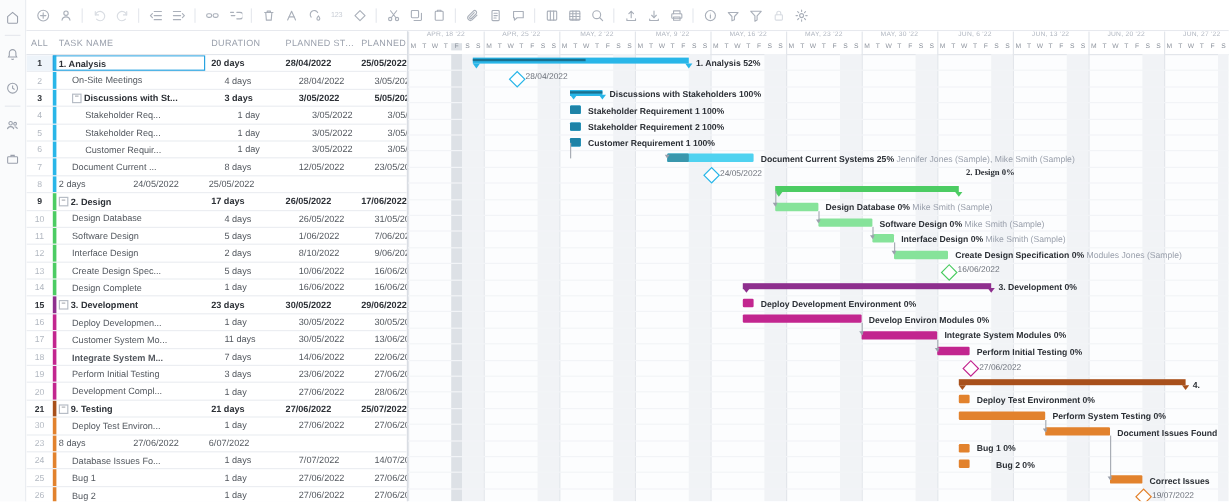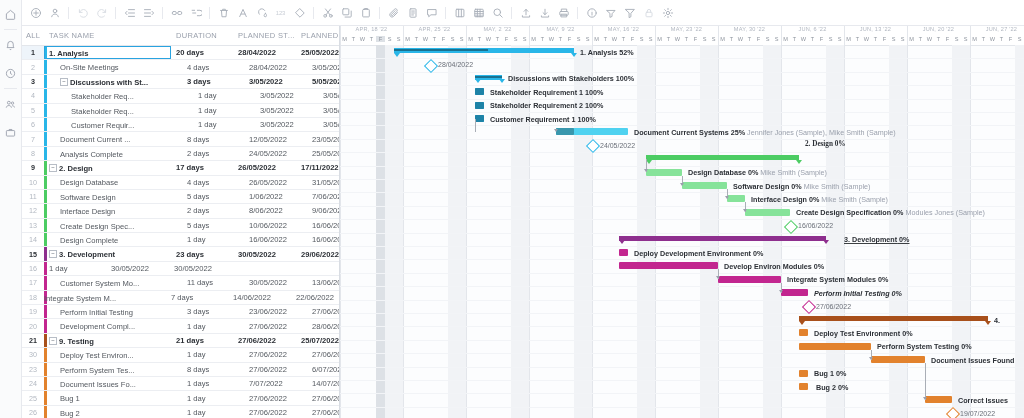--- a/index.html
+++ b/index.html
@@ -392,32 +392,31 @@
               <div class="barflag" style="background: rgb(41, 182, 232);"></div>
               <div class="cell idx">7</div>
               <div class="cell nm" style="padding-left: 16px;"><span class="nmtxt">Document Current ...</span></div>
               <div class="cell du">8 days</div>
               <div class="cell s1">12/05/2022</div>
               <div class="cell s2">23/05/2022</div>
             </div>
             <div class="grow">
               <div class="barflag" style="background: rgb(41, 182, 232);"></div>
               <div class="cell idx">8</div>
-              <div class="cell nm" style="padding-left: 16px;"><span class="nmtxt">Analysis Complete</span></div>
               <div class="cell du">2 days</div>
               <div class="cell s1">24/05/2022</div>
               <div class="cell s2">25/05/2022</div>
             </div>
             <div class="grow summary">
               <div class="barflag" style="background: rgb(76, 204, 99);"></div>
               <div class="cell idx">9</div>
               <div class="cell nm" style="padding-left: 5px;"><span class="expander">–</span><span class="nmtxt">2. Design</span></div>
               <div class="cell du">17 days</div>
               <div class="cell s1">26/05/2022</div>
-              <div class="cell s2">17/11/2022</div>
+              <div class="cell s2">17/06/2022</div>
             </div>
             <div class="grow">
               <div class="barflag" style="background: rgb(76, 204, 99);"></div>
               <div class="cell idx">10</div>
               <div class="cell nm" style="padding-left: 16px;"><span class="nmtxt">Design Database</span></div>
               <div class="cell du">4 days</div>
               <div class="cell s1">26/05/2022</div>
               <div class="cell s2">31/05/2022</div>
             </div>
             <div class="grow">
@@ -426,21 +425,21 @@
               <div class="cell nm" style="padding-left: 16px;"><span class="nmtxt">Software Design</span></div>
               <div class="cell du">5 days</div>
               <div class="cell s1">1/06/2022</div>
               <div class="cell s2">7/06/2022</div>
             </div>
             <div class="grow">
               <div class="barflag" style="background: rgb(76, 204, 99);"></div>
               <div class="cell idx">12</div>
               <div class="cell nm" style="padding-left: 16px;"><span class="nmtxt">Interface Design</span></div>
               <div class="cell du">2 days</div>
-              <div class="cell s1">8/06/2022</div>
+              <div class="cell s1">8/10/2022</div>
               <div class="cell s2">9/06/2022</div>
             </div>
             <div class="grow">
               <div class="barflag" style="background: rgb(76, 204, 99);"></div>
               <div class="cell idx">13</div>
               <div class="cell nm" style="padding-left: 16px;"><span class="nmtxt">Create Design Spec...</span></div>
               <div class="cell du">5 days</div>
               <div class="cell s1">10/06/2022</div>
               <div class="cell s2">16/06/2022</div>
             </div>
@@ -456,36 +455,37 @@
               <div class="barflag" style="background: rgb(142, 47, 142);"></div>
               <div class="cell idx">15</div>
               <div class="cell nm" style="padding-left: 5px;"><span class="expander">–</span><span class="nmtxt">3. Development</span></div>
               <div class="cell du">23 days</div>
               <div class="cell s1">30/05/2022</div>
               <div class="cell s2">29/06/2022</div>
             </div>
             <div class="grow">
               <div class="barflag" style="background: rgb(194, 38, 143);"></div>
               <div class="cell idx">16</div>
+              <div class="cell nm" style="padding-left: 16px;"><span class="nmtxt">Deploy Developmen...</span></div>
               <div class="cell du">1 day</div>
               <div class="cell s1">30/05/2022</div>
               <div class="cell s2">30/05/2022</div>
             </div>
             <div class="grow">
               <div class="barflag" style="background: rgb(194, 38, 143);"></div>
               <div class="cell idx">17</div>
               <div class="cell nm" style="padding-left: 16px;"><span class="nmtxt">Customer System Mo...</span></div>
               <div class="cell du">11 days</div>
               <div class="cell s1">30/05/2022</div>
               <div class="cell s2">13/06/2022</div>
             </div>
             <div class="grow">
               <div class="barflag" style="background: rgb(194, 38, 143);"></div>
               <div class="cell idx">18</div>
-              <div class="cell nm" style="padding-left: 0;"><span class="nmtxt">Integrate System M...</span></div>
+              <div class="cell nm" style="padding-left: 16px; font-weight: bold;"><span class="nmtxt">Integrate System M...</span></div>
               <div class="cell du">7 days</div>
               <div class="cell s1">14/06/2022</div>
               <div class="cell s2">22/06/2022</div>
             </div>
             <div class="grow">
               <div class="barflag" style="background: rgb(194, 38, 143);"></div>
               <div class="cell idx">19</div>
               <div class="cell nm" style="padding-left: 16px;"><span class="nmtxt">Perform Initial Testing</span></div>
               <div class="cell du">3 days</div>
               <div class="cell s1">23/06/2022</div>
@@ -511,29 +511,28 @@
               <div class="barflag" style="background: rgb(226, 130, 45);"></div>
               <div class="cell idx">30</div>
               <div class="cell nm" style="padding-left: 16px;"><span class="nmtxt">Deploy Test Environ...</span></div>
               <div class="cell du">1 day</div>
               <div class="cell s1">27/06/2022</div>
               <div class="cell s2">27/06/2022</div>
             </div>
             <div class="grow">
               <div class="barflag" style="background: rgb(226, 130, 45);"></div>
               <div class="cell idx">23</div>
-              <div class="cell nm" style="padding-left: 16px;"><span class="nmtxt">Perform System Tes...</span></div>
               <div class="cell du">8 days</div>
               <div class="cell s1">27/06/2022</div>
               <div class="cell s2">6/07/2022</div>
             </div>
             <div class="grow">
               <div class="barflag" style="background: rgb(226, 130, 45);"></div>
               <div class="cell idx">24</div>
-              <div class="cell nm" style="padding-left: 16px;"><span class="nmtxt">Document Issues Fo...</span></div>
+              <div class="cell nm" style="padding-left: 16px;"><span class="nmtxt">Database Issues Fo...</span></div>
               <div class="cell du">1 days</div>
               <div class="cell s1">7/07/2022</div>
               <div class="cell s2">14/07/2022</div>
             </div>
             <div class="grow">
               <div class="barflag" style="background: rgb(226, 130, 45);"></div>
               <div class="cell idx">25</div>
               <div class="cell nm" style="padding-left: 16px;"><span class="nmtxt">Bug 1</span></div>
               <div class="cell du">1 day</div>
               <div class="cell s1">27/06/2022</div>
@@ -742,45 +741,45 @@
             <div class="lbl" style="left: 393px; top: 136.5px;"><b>Software Design</b><span class="pc"> 0%</span><span class="res"> Mike Smith (Sample)</span></div>
             <div class="bar" style="left: 387px; top: 150.4px; width: 18px; background: rgb(134, 227, 154);"></div>
             <div class="lbl" style="left: 411px; top: 149.9px;"><b>Interface Design</b><span class="pc"> 0%</span><span class="res"> Mike Smith (Sample)</span></div>
             <div class="bar" style="left: 405px; top: 163.8px; width: 45px; background: rgb(134, 227, 154);"></div>
             <div class="lbl" style="left: 456px; top: 163.3px;"><b>Create Design Specification</b><span class="pc"> 0%</span><span class="res"> Modules Jones (Sample)</span></div>
             <div class="ms" style="left: 446px; top: 176.7px; border-color: rgb(76, 204, 99);"></div>
             <div class="mslbl" style="left: 458px; top: 177.2px;">16/06/2022</div>
             <div class="sumbar" style="left: 279px; top: 190.6px; width: 207px; background: rgb(142, 47, 142);"></div>
             <div style="position: absolute; left: 279px; top: 195.1px; width: 0px; height: 0px; border-left: 3px solid transparent; border-right: 3px solid transparent; border-top: 4px solid rgb(142, 47, 142);"></div>
             <div style="position: absolute; left: 483px; top: 195.1px; width: 0px; height: 0px; border-left: 3px solid transparent; border-right: 3px solid transparent; border-top: 4px solid rgb(142, 47, 142);"></div>
-            <div class="lbl" style="left: 504px; top: 190.1px; text-decoration: underline;"><b>3. Development</b><span class="pc"> 0%</span></div>
+            <div class="lbl" style="left: 492px; top: 190.1px;"><b>3. Development</b><span class="pc"> 0%</span></div>
             <div class="bar" style="left: 279px; top: 204px; width: 9px; background: rgb(194, 38, 143);"></div>
             <div class="lbl" style="left: 294px; top: 203.5px;"><b>Deploy Development Environment</b><span class="pc"> 0%</span></div>
             <div class="bar" style="left: 279px; top: 217.4px; width: 99px; background: rgb(194, 38, 143);"></div>
             <div class="lbl" style="left: 384px; top: 216.9px;"><b>Develop Environ Modules</b><span class="pc"> 0%</span></div>
             <div class="bar" style="left: 378px; top: 230.8px; width: 63px; background: rgb(194, 38, 143);"></div>
             <div class="lbl" style="left: 447px; top: 230.3px;"><b>Integrate System Modules</b><span class="pc"> 0%</span></div>
             <div class="bar" style="left: 441px; top: 244.2px; width: 27px; background: rgb(194, 38, 143);"></div>
-            <div class="lbl" style="left: 474px; top: 243.7px; font-style: italic;"><b>Perform Initial Testing</b><span class="pc"> 0%</span></div>
+            <div class="lbl" style="left: 474px; top: 243.7px;"><b>Perform Initial Testing</b><span class="pc"> 0%</span></div>
             <div class="ms" style="left: 464px; top: 257.1px; border-color: rgb(194, 38, 143);"></div>
             <div class="mslbl" style="left: 476px; top: 257.6px;">27/06/2022</div>
             <div class="sumbar" style="left: 459px; top: 271px; width: 189px; background: rgb(168, 80, 27);"></div>
             <div style="position: absolute; left: 459px; top: 275.5px; width: 0px; height: 0px; border-left: 3px solid transparent; border-right: 3px solid transparent; border-top: 4px solid rgb(168, 80, 27);"></div>
             <div style="position: absolute; left: 645px; top: 275.5px; width: 0px; height: 0px; border-left: 3px solid transparent; border-right: 3px solid transparent; border-top: 4px solid rgb(168, 80, 27);"></div>
             <div class="lbl" style="left: 654px; top: 270.5px;"><b>4.</b></div>
             <div class="bar" style="left: 459px; top: 284.4px; width: 9px; background: rgb(226, 130, 45);"></div>
             <div class="lbl" style="left: 474px; top: 283.9px;"><b>Deploy Test Environment</b><span class="pc"> 0%</span></div>
             <div class="bar" style="left: 459px; top: 297.8px; width: 72px; background: rgb(226, 130, 45);"></div>
             <div class="lbl" style="left: 537px; top: 297.3px;"><b>Perform System Testing</b><span class="pc"> 0%</span></div>
             <div class="bar" style="left: 531px; top: 311.2px; width: 54px; background: rgb(226, 130, 45);"></div>
             <div class="lbl" style="left: 591px; top: 310.7px;"><b>Document Issues Found</b></div>
             <div class="bar" style="left: 459px; top: 324.6px; width: 9px; background: rgb(226, 130, 45);"></div>
             <div class="lbl" style="left: 474px; top: 324.1px;"><b>Bug 1</b><span class="pc"> 0%</span></div>
             <div class="bar" style="left: 459px; top: 338px; width: 9px; background: rgb(226, 130, 45);"></div>
-            <div class="lbl" style="left: 476px; top: 337.5px;"><b>Bug 2</b><span class="pc"> 0%</span></div>
+            <div class="lbl" style="left: 490px; top: 337.5px;"><b>Bug 2</b><span class="pc"> 0%</span></div>
             <div class="bar" style="left: 585px; top: 351.4px; width: 27px; background: rgb(226, 130, 45);"></div>
             <div class="lbl" style="left: 618px; top: 350.9px;"><b>Correct Issues</b></div>
             <div class="ms" style="left: 608px; top: 364.3px; border-color: rgb(226, 130, 45);"></div>
             <div class="mslbl" style="left: 620px; top: 364.8px;">19/07/2022</div>
             <div style="position: absolute; left: 135px; top: 73.5px; width: 1px; height: 13.4px; background: rgb(169, 174, 182);"></div>
             <div class="arrow" style="left: 214px; top: 83.9px;"></div>
             <div style="position: absolute; left: 306px; top: 113.7px; width: 1px; height: 13.4px; background: rgb(169, 174, 182);"></div>
             <div class="arrow" style="left: 304px; top: 124.1px;"></div>
             <div style="position: absolute; left: 342px; top: 130.6px; width: 1px; height: 9.9px; background: rgb(169, 174, 182);"></div>
             <div class="arrow" style="left: 340px; top: 137.5px;"></div>

